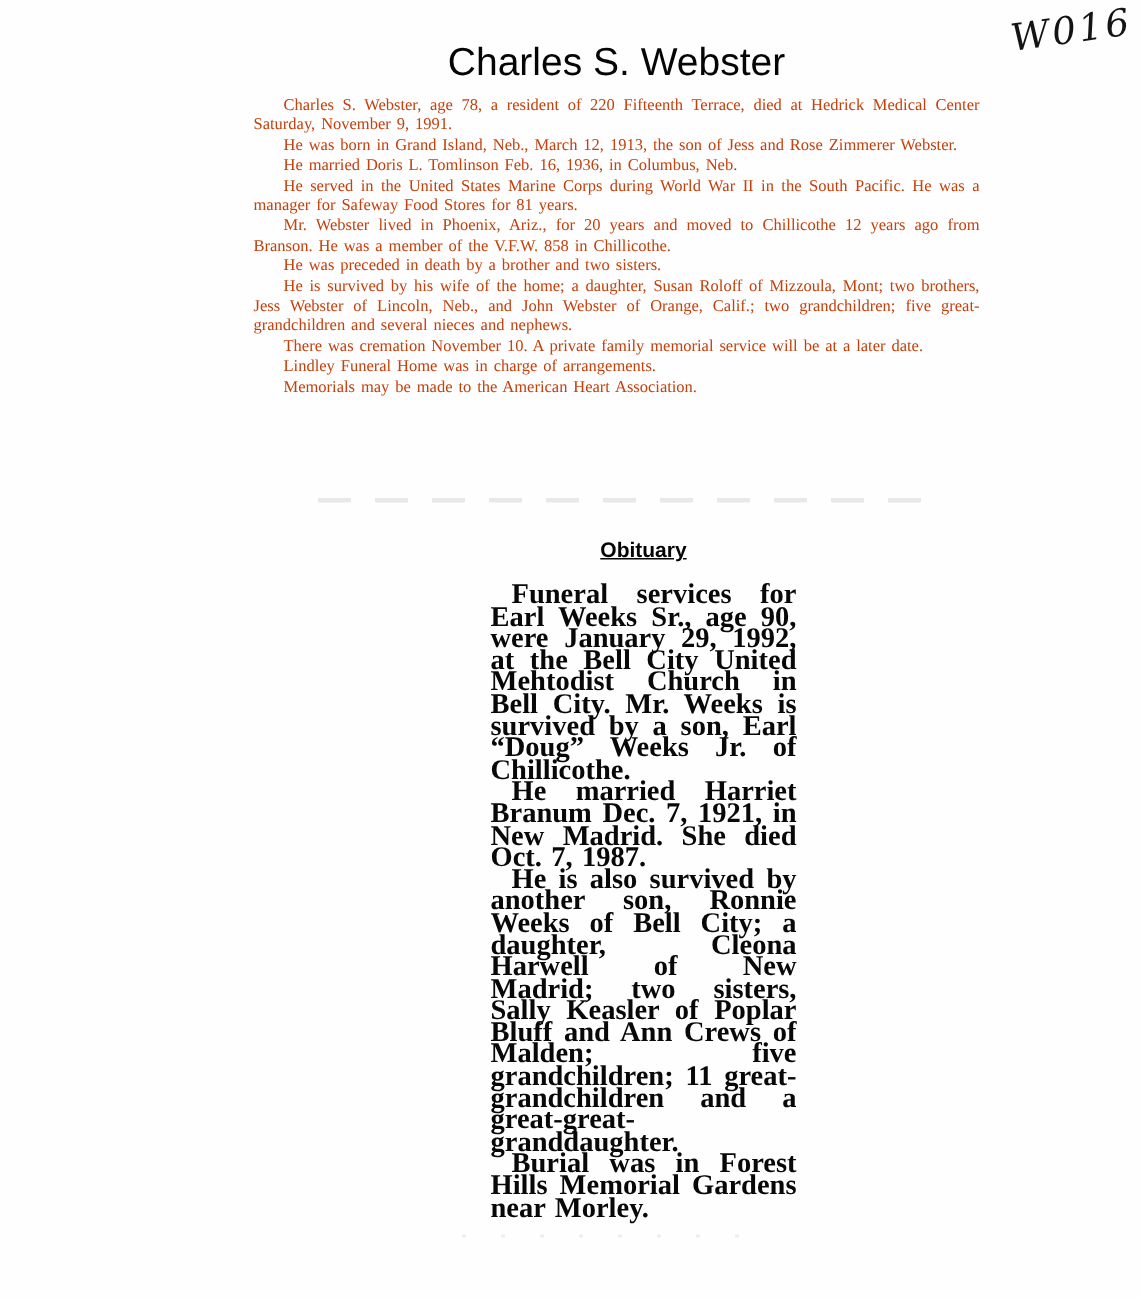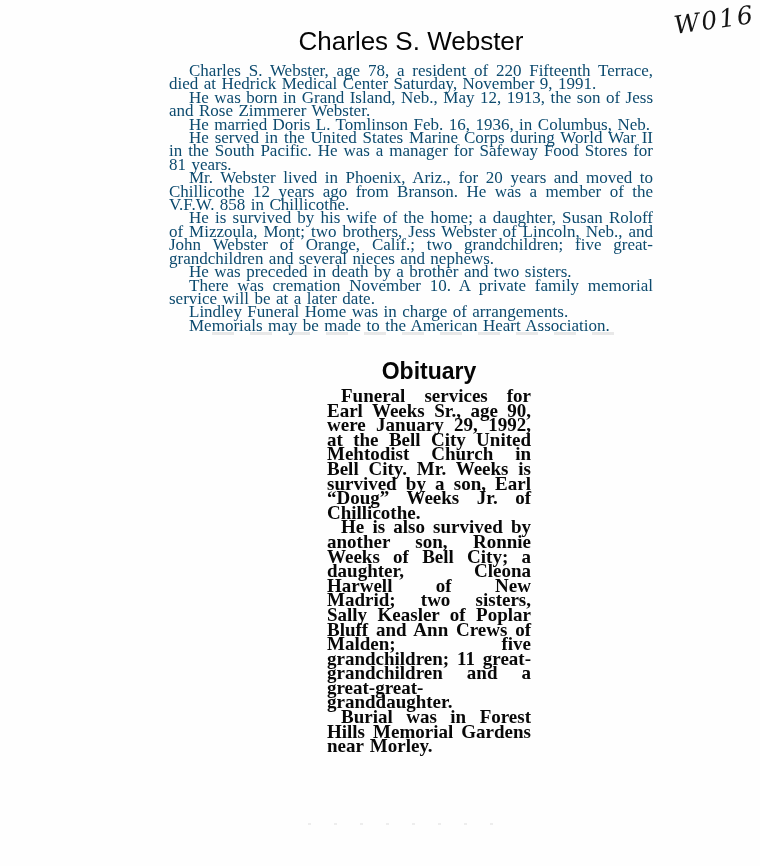--- a/index.html
+++ b/index.html
@@ -22,42 +22,43 @@
   .obit-webster .title {
     font-family: "Liberation Sans", sans-serif;
     font-weight: normal;
     font-size: 26px;
     letter-spacing: 0px;
     text-align: center;
     color: #050505;
     margin-bottom: 7px;
   }
   .obit-webster .body .para {
-    font-size: 17px;
+    font-size: 11px;
     line-height: 13.4px;
     text-align: justify;
     text-indent: 20px;
     word-spacing: 1.2px;
-    color: #0c4a6e;
+    color: #c2410c;
   }
 
   
   .obit-weeks {
     position: absolute;
     left: 327px;
     top: 358px;
     width: 204px;
   }
   .obit-weeks .title {
     font-family: "Liberation Sans", sans-serif;
     font-weight: bold;
-    font-size: 23px;
+    font-size: 14px;
     text-align: center;
     color: #050505;
-    margin-bottom: 4px;
+    margin-bottom: 16px;
+    text-decoration: underline;
   }
   .obit-weeks .body .para {
     font-weight: bold;
     font-size: 19px;
     line-height: 14.6px;
     text-align: justify;
     text-indent: 14px;
     word-spacing: 1.5px;
     color: #080808;
   }
@@ -106,36 +107,37 @@
 </style>
 </head>
 <body>
 
 <div class="handwritten-note">W016</div>
 
 <article class="obit-webster">
   <h1 class="title">Charles S. Webster</h1>
   <div class="body">
       <p class="para">Charles S. Webster, age 78, a resident of 220 Fifteenth Terrace, died at Hedrick Medical Center Saturday, November 9, 1991.</p>
-      <p class="para">He was born in Grand Island, Neb., May 12, 1913, the son of Jess and Rose Zimmerer Webster.</p>
+      <p class="para">He was born in Grand Island, Neb., March 12, 1913, the son of Jess and Rose Zimmerer Webster.</p>
       <p class="para">He married Doris L. Tomlinson Feb. 16, 1936, in Columbus, Neb.</p>
       <p class="para">He served in the United States Marine Corps during World War II in the South Pacific. He was a manager for Safeway Food Stores for 81 years.</p>
       <p class="para">Mr. Webster lived in Phoenix, Ariz., for 20 years and moved to Chillicothe 12 years ago from Branson. He was a member of the V.F.W. 858 in Chillicothe.</p>
+      <p class="para">He was preceded in death by a brother and two sisters.</p>
       <p class="para">He is survived by his wife of the home; a daughter, Susan Roloff of Mizzoula, Mont; two brothers, Jess Webster of Lincoln, Neb., and John Webster of Orange, Calif.; two grandchildren; five great-grandchildren and several nieces and nephews.</p>
-      <p class="para">He was preceded in death by a brother and two sisters.</p>
       <p class="para">There was cremation November 10. A private family memorial service will be at a later date.</p>
       <p class="para">Lindley Funeral Home was in charge of arrangements.</p>
       <p class="para">Memorials may be made to the American Heart Association.</p>
     </div>
 </article>
 
 <div class="scan-artifact-1"></div>
 
 <article class="obit-weeks">
   <h2 class="title">Obituary</h2>
   <div class="body">
       <p class="para">Funeral services for Earl Weeks Sr., age 90, were January 29, 1992, at the Bell City United Mehtodist Church in Bell City. Mr. Weeks is survived by a son, Earl “Doug” Weeks Jr. of Chillicothe.</p>
+      <p class="para">He married Harriet Branum Dec. 7, 1921, in New Madrid. She died Oct. 7, 1987.</p>
       <p class="para">He is also survived by another son, Ronnie Weeks of Bell City; a daughter, Cleona Harwell of New Madrid; two sisters, Sally Keasler of Poplar Bluff and Ann Crews of Malden; five grandchildren; 11 great-grandchildren and a great-great-granddaughter.</p>
       <p class="para">Burial was in Forest Hills Memorial Gardens near Morley.</p>
     </div>
 </article>
 
 <div class="scan-artifact-2"></div>
 
 </body></html>

